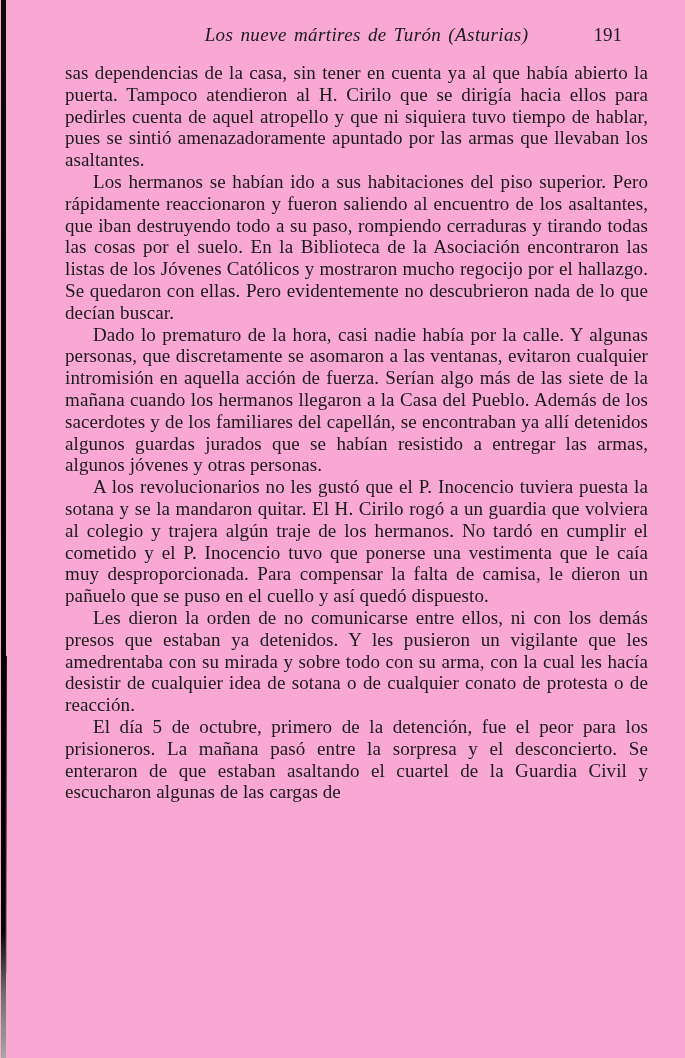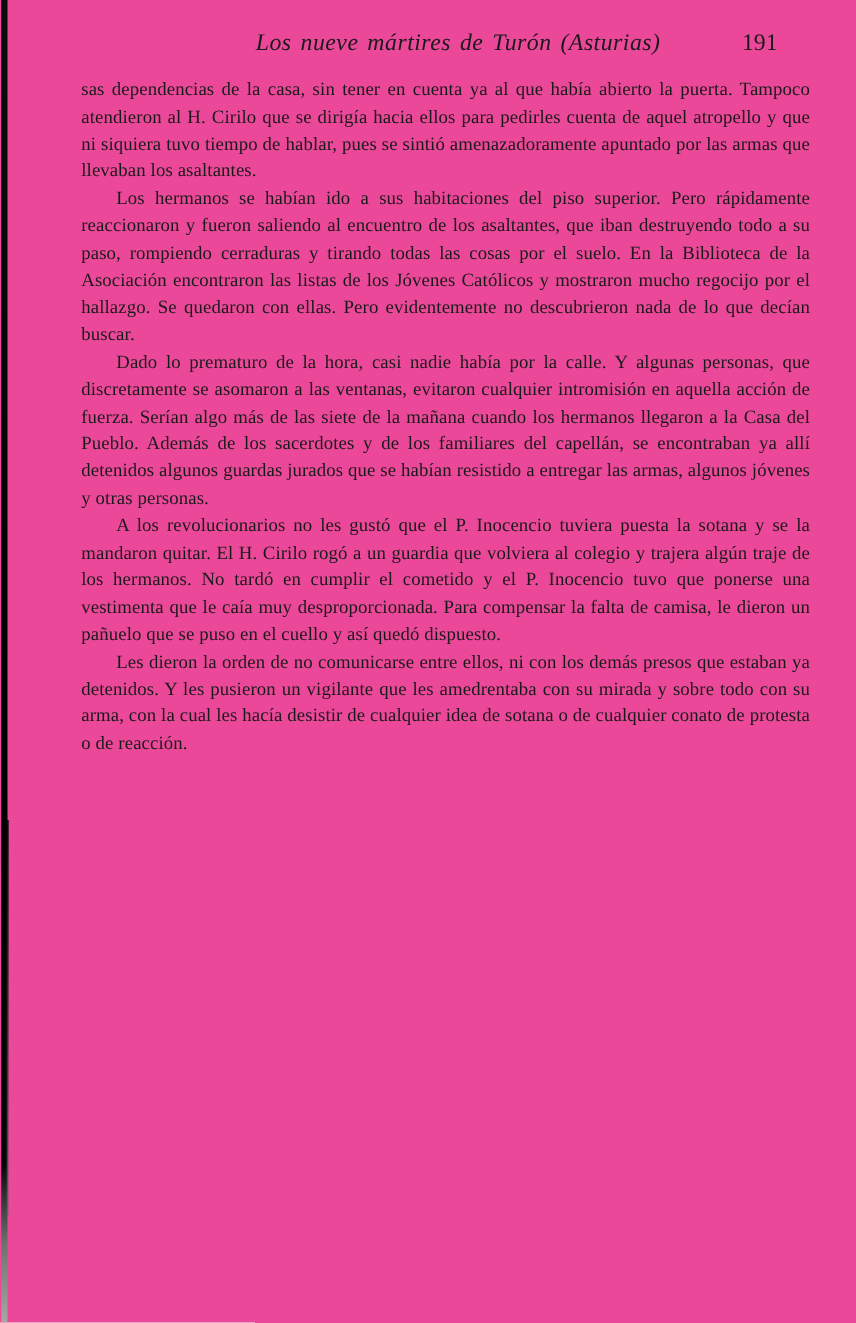--- a/index.html
+++ b/index.html
@@ -4,21 +4,21 @@
 <style>
   html, body {
     margin: 0;
     padding: 0;
     background: #e8e8e6;
   }
   .book-page {
     position: relative;
     width: 685px;
     height: 1058px;
-    background: #ec4899;
+    background: #f9a8d4;
     overflow: hidden;
     font-family: "Liberation Serif", "DejaVu Serif", serif;
     color: #1a1a1a;
   }
   .binding-edge {
     position: absolute;
     left: 1px;
     top: 0;
     width: 5px;
     height: 100%;
@@ -61,21 +61,21 @@
     right: 26px;
     top: 0;
     font-style: normal;
   }
   .page-body {
     position: absolute;
     top: 62px;
     left: 65px;
     width: 583px;
     text-align: justify;
-    font-size: 15px;
+    font-size: 19px;
     line-height: 21.8px;
     letter-spacing: 0.1px;
     hyphens: auto;
     -webkit-hyphens: auto;
   }
   .page-body p {
     margin: 0;
     padding: 0;
     text-indent: 28px;
   }
@@ -95,15 +95,16 @@
     <span class="page-number">191</span>
   </div>
 
   <div class="page-body" lang="es">
 
   <p class="no-indent">sas dependencias de la casa, sin tener en cuenta ya al que había abierto la puerta. Tampoco atendieron al H. Cirilo que se dirigía hacia ellos para pedirles cuenta de aquel atropello y que ni siquiera tuvo tiempo de hablar, pues se sintió amenazadoramente apuntado por las armas que llevaban los asaltantes.</p>
       <p class="">Los hermanos se habían ido a sus habitaciones del piso superior. Pero rápidamente reaccionaron y fueron saliendo al encuentro de los asaltantes, que iban destruyendo todo a su paso, rompiendo cerraduras y tirando todas las cosas por el suelo. En la Biblioteca de la Asociación encontraron las listas de los Jóvenes Católicos y mostraron mucho regocijo por el hallazgo. Se quedaron con ellas. Pero evidentemente no descubrieron nada de lo que decían buscar.</p>
       <p class="">Dado lo prematuro de la hora, casi nadie había por la calle. Y algunas personas, que discretamente se asomaron a las ventanas, evitaron cualquier intromisión en aquella acción de fuerza. Serían algo más de las siete de la mañana cuando los hermanos llegaron a la Casa del Pueblo. Además de los sacerdotes y de los familiares del capellán, se encontraban ya allí detenidos algunos guardas jurados que se habían resistido a entregar las armas, algunos jóvenes y otras personas.</p>
       <p class="">A los revolucionarios no les gustó que el P. Inocencio tuviera puesta la sotana y se la mandaron quitar. El H. Cirilo rogó a un guardia que volviera al colegio y trajera algún traje de los hermanos. No tardó en cumplir el cometido y el P. Inocencio tuvo que ponerse una vestimenta que le caía muy desproporcionada. Para compensar la falta de camisa, le dieron un pañuelo que se puso en el cuello y así quedó dispuesto.</p>
       <p class="">Les dieron la orden de no comunicarse entre ellos, ni con los demás presos que estaban ya detenidos. Y les pusieron un vigilante que les amedrentaba con su mirada y sobre todo con su arma, con la cual les hacía desistir de cualquier idea de sotana o de cualquier conato de protesta o de reacción.</p>
+      <p class="">El día 5 de octubre, primero de la detención, fue el peor para los prisioneros. La mañana pasó entre la sorpresa y el desconcierto. Se enteraron de que estaban asaltando el cuartel de la Guardia Civil y escucharon algunas de las cargas de</p>
     </div>
 
 </div>
 
 </body></html>

